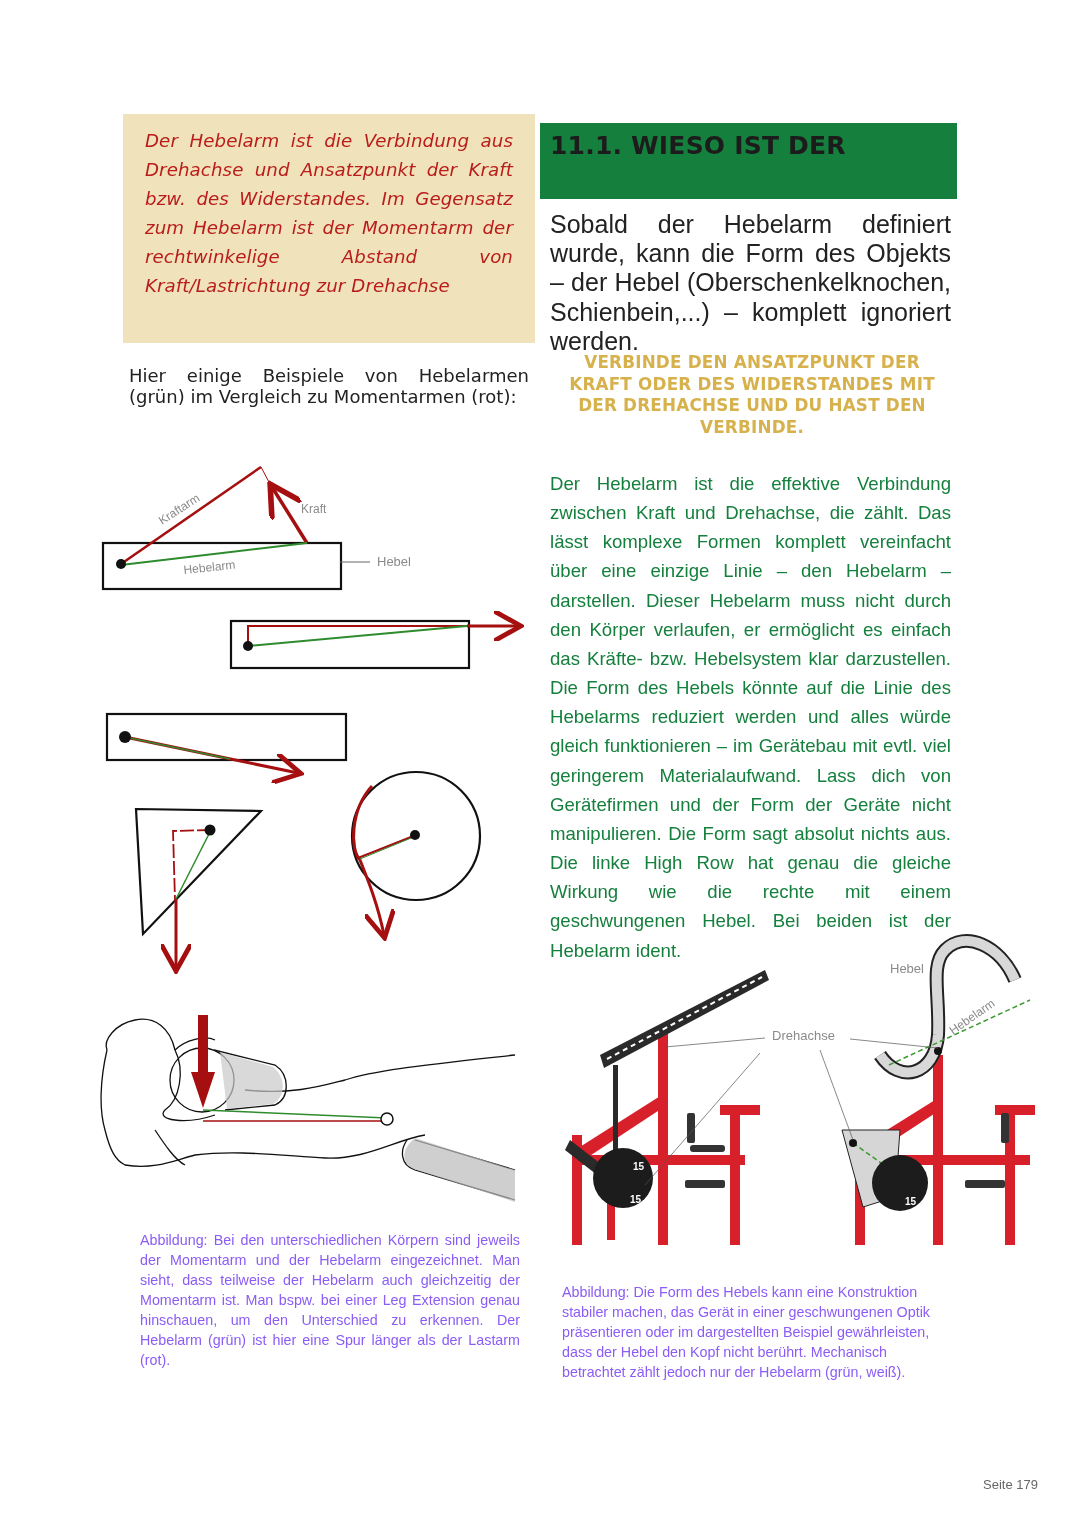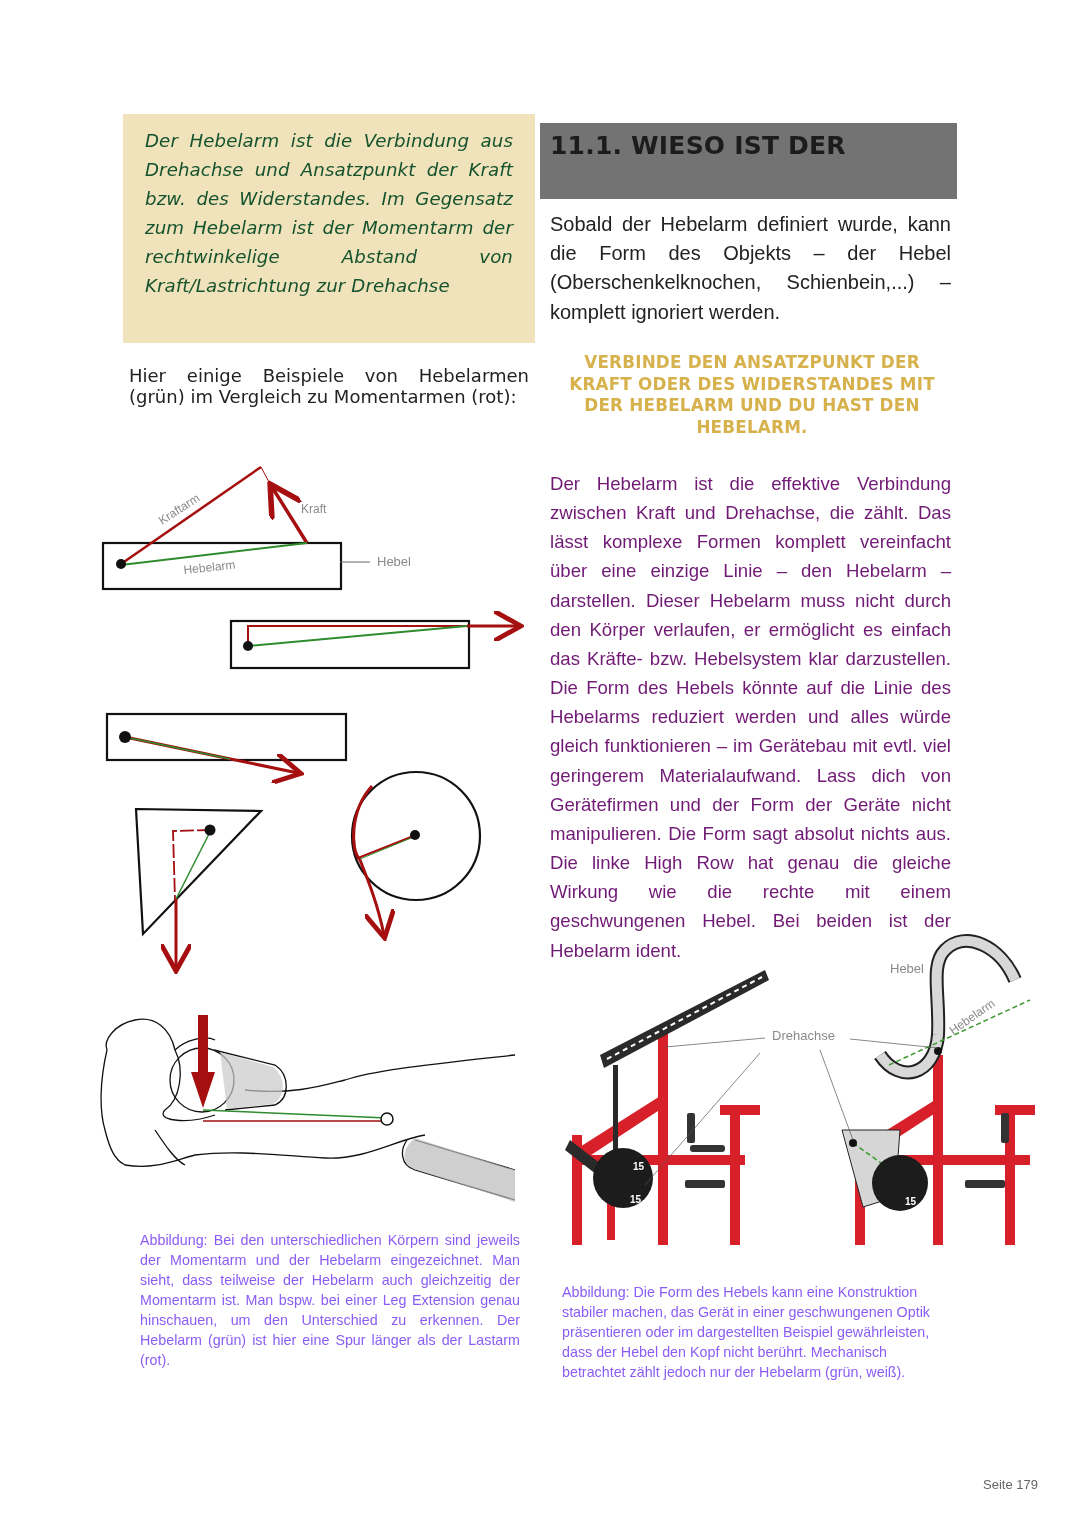--- a/index.html
+++ b/index.html
@@ -5,54 +5,54 @@
   * { box-sizing: border-box; margin: 0; padding: 0; }
   html, body { width: 1080px; height: 1527px; background: #ffffff; }
   body { position: relative; font-family: "DejaVu Sans", sans-serif; color: #1e1e1e; overflow: hidden; }
 
   .quote-box {
     position: absolute; left: 123px; top: 114px; width: 412px; height: 229px;
     background: #f0e2bb; padding: 12px 22px 0 22px;
   }
   .quote-box p {
     font-family: "DejaVu Sans", sans-serif; font-style: italic; font-size: 18.2px;
-    line-height: 29px; text-align: justify; color: #14532d; letter-spacing: 0.1px;
+    line-height: 29px; text-align: justify; color: #b91c1c; letter-spacing: 0.1px;
   }
 
   .section-title {
     position: absolute; left: 540px; top: 123px; width: 417px; height: 76px;
-    background: #737373; padding: 6px 10px 0 10px;
+    background: #15803d; padding: 6px 10px 0 10px;
   }
   .section-title h2 {
     font-family: "DejaVu Sans", sans-serif; font-weight: 900; font-size: 25px;
     line-height: 33px; color: #1c1c1c; letter-spacing: 0.2px;
   }
 
   .intro-right {
     position: absolute; left: 550px; top: 210px; width: 401px;
-    font-family: "Liberation Sans", sans-serif; font-size: 20px; line-height: 29.2px;
+    font-family: "Liberation Sans", sans-serif; font-size: 25px; line-height: 29.2px;
     text-align: justify; color: #222;
   }
 
   .highlight {
     position: absolute; left: 552px; top: 352px; width: 400px;
     font-family: "DejaVu Sans", sans-serif; font-weight: 900; font-size: 16.8px;
     line-height: 21.5px; text-align: center; color: #d6b14c; letter-spacing: 0.2px;
   }
 
   .examples-intro {
     position: absolute; left: 129px; top: 365px; width: 400px;
     font-family: "DejaVu Sans", sans-serif; font-size: 18px; line-height: 21px;
     text-align: justify; color: #222;
   }
 
   .body-right {
     position: absolute; left: 550px; top: 469px; width: 401px;
     font-family: "Liberation Sans", sans-serif; font-size: 18.6px; line-height: 29.15px;
-    text-align: justify; color: #701a75;
+    text-align: justify; color: #15803d;
   }
 
   .caption {
     position: absolute; font-family: "Liberation Sans", sans-serif; font-size: 14.3px;
     line-height: 20px; color: #8b5cf6;
   }
   .caption.left { left: 140px; top: 1230px; width: 380px; text-align: justify; }
   .caption.right { left: 562px; top: 1282px; width: 386px; }
 
   .page-number {
@@ -71,21 +71,21 @@
 </div>
 
 <div class="section-title">
   <h2>
     <span>11.1. WIESO IST DER</span><br>
   </h2>
 </div>
 
 <p class="intro-right">Sobald der Hebelarm definiert wurde, kann die Form des Objekts – der Hebel (Oberschenkelknochen, Schienbein,...) – komplett ignoriert werden.</p>
 
-<p class="highlight">VERBINDE DEN ANSATZPUNKT DER KRAFT ODER DES WIDERSTANDES MIT DER HEBELARM UND DU HAST DEN HEBELARM.</p>
+<p class="highlight">VERBINDE DEN ANSATZPUNKT DER KRAFT ODER DES WIDERSTANDES MIT DER DREHACHSE UND DU HAST DEN VERBINDE.</p>
 
 <p class="examples-intro">Hier einige Beispiele von Hebelarmen (grün) im Vergleich zu Momentarmen (rot):</p>
 
 <p class="body-right">Der Hebelarm ist die effektive Verbindung zwischen Kraft und Drehachse, die zählt. Das lässt komplexe Formen komplett vereinfacht über eine einzige Linie – den Hebelarm – darstellen. Dieser Hebelarm muss nicht durch den Körper verlaufen, er ermöglicht es einfach das Kräfte- bzw. Hebelsystem klar darzustellen. Die Form des Hebels könnte auf die Linie des Hebelarms reduziert werden und alles würde gleich funktionieren – im Gerätebau mit evtl. viel geringerem Materialaufwand. Lass dich von Gerätefirmen und der Form der Geräte nicht manipulieren. Die Form sagt absolut nichts aus. Die linke High Row hat genau die gleiche Wirkung wie die rechte mit einem geschwungenen Hebel. Bei beiden ist der Hebelarm ident.</p>
 
 <svg class="fig" style="left:0;top:0;" width="540" height="980" viewBox="0 0 540 980">
   <defs>
     <marker id="arrowRed" markerWidth="10" markerHeight="10" refX="8" refY="5" orient="auto" markerUnits="strokeWidth">
       <path d="M0,0 L9,5 L0,10" fill="none" stroke="#a50f0f" stroke-width="1.6"></path>
     </marker>

